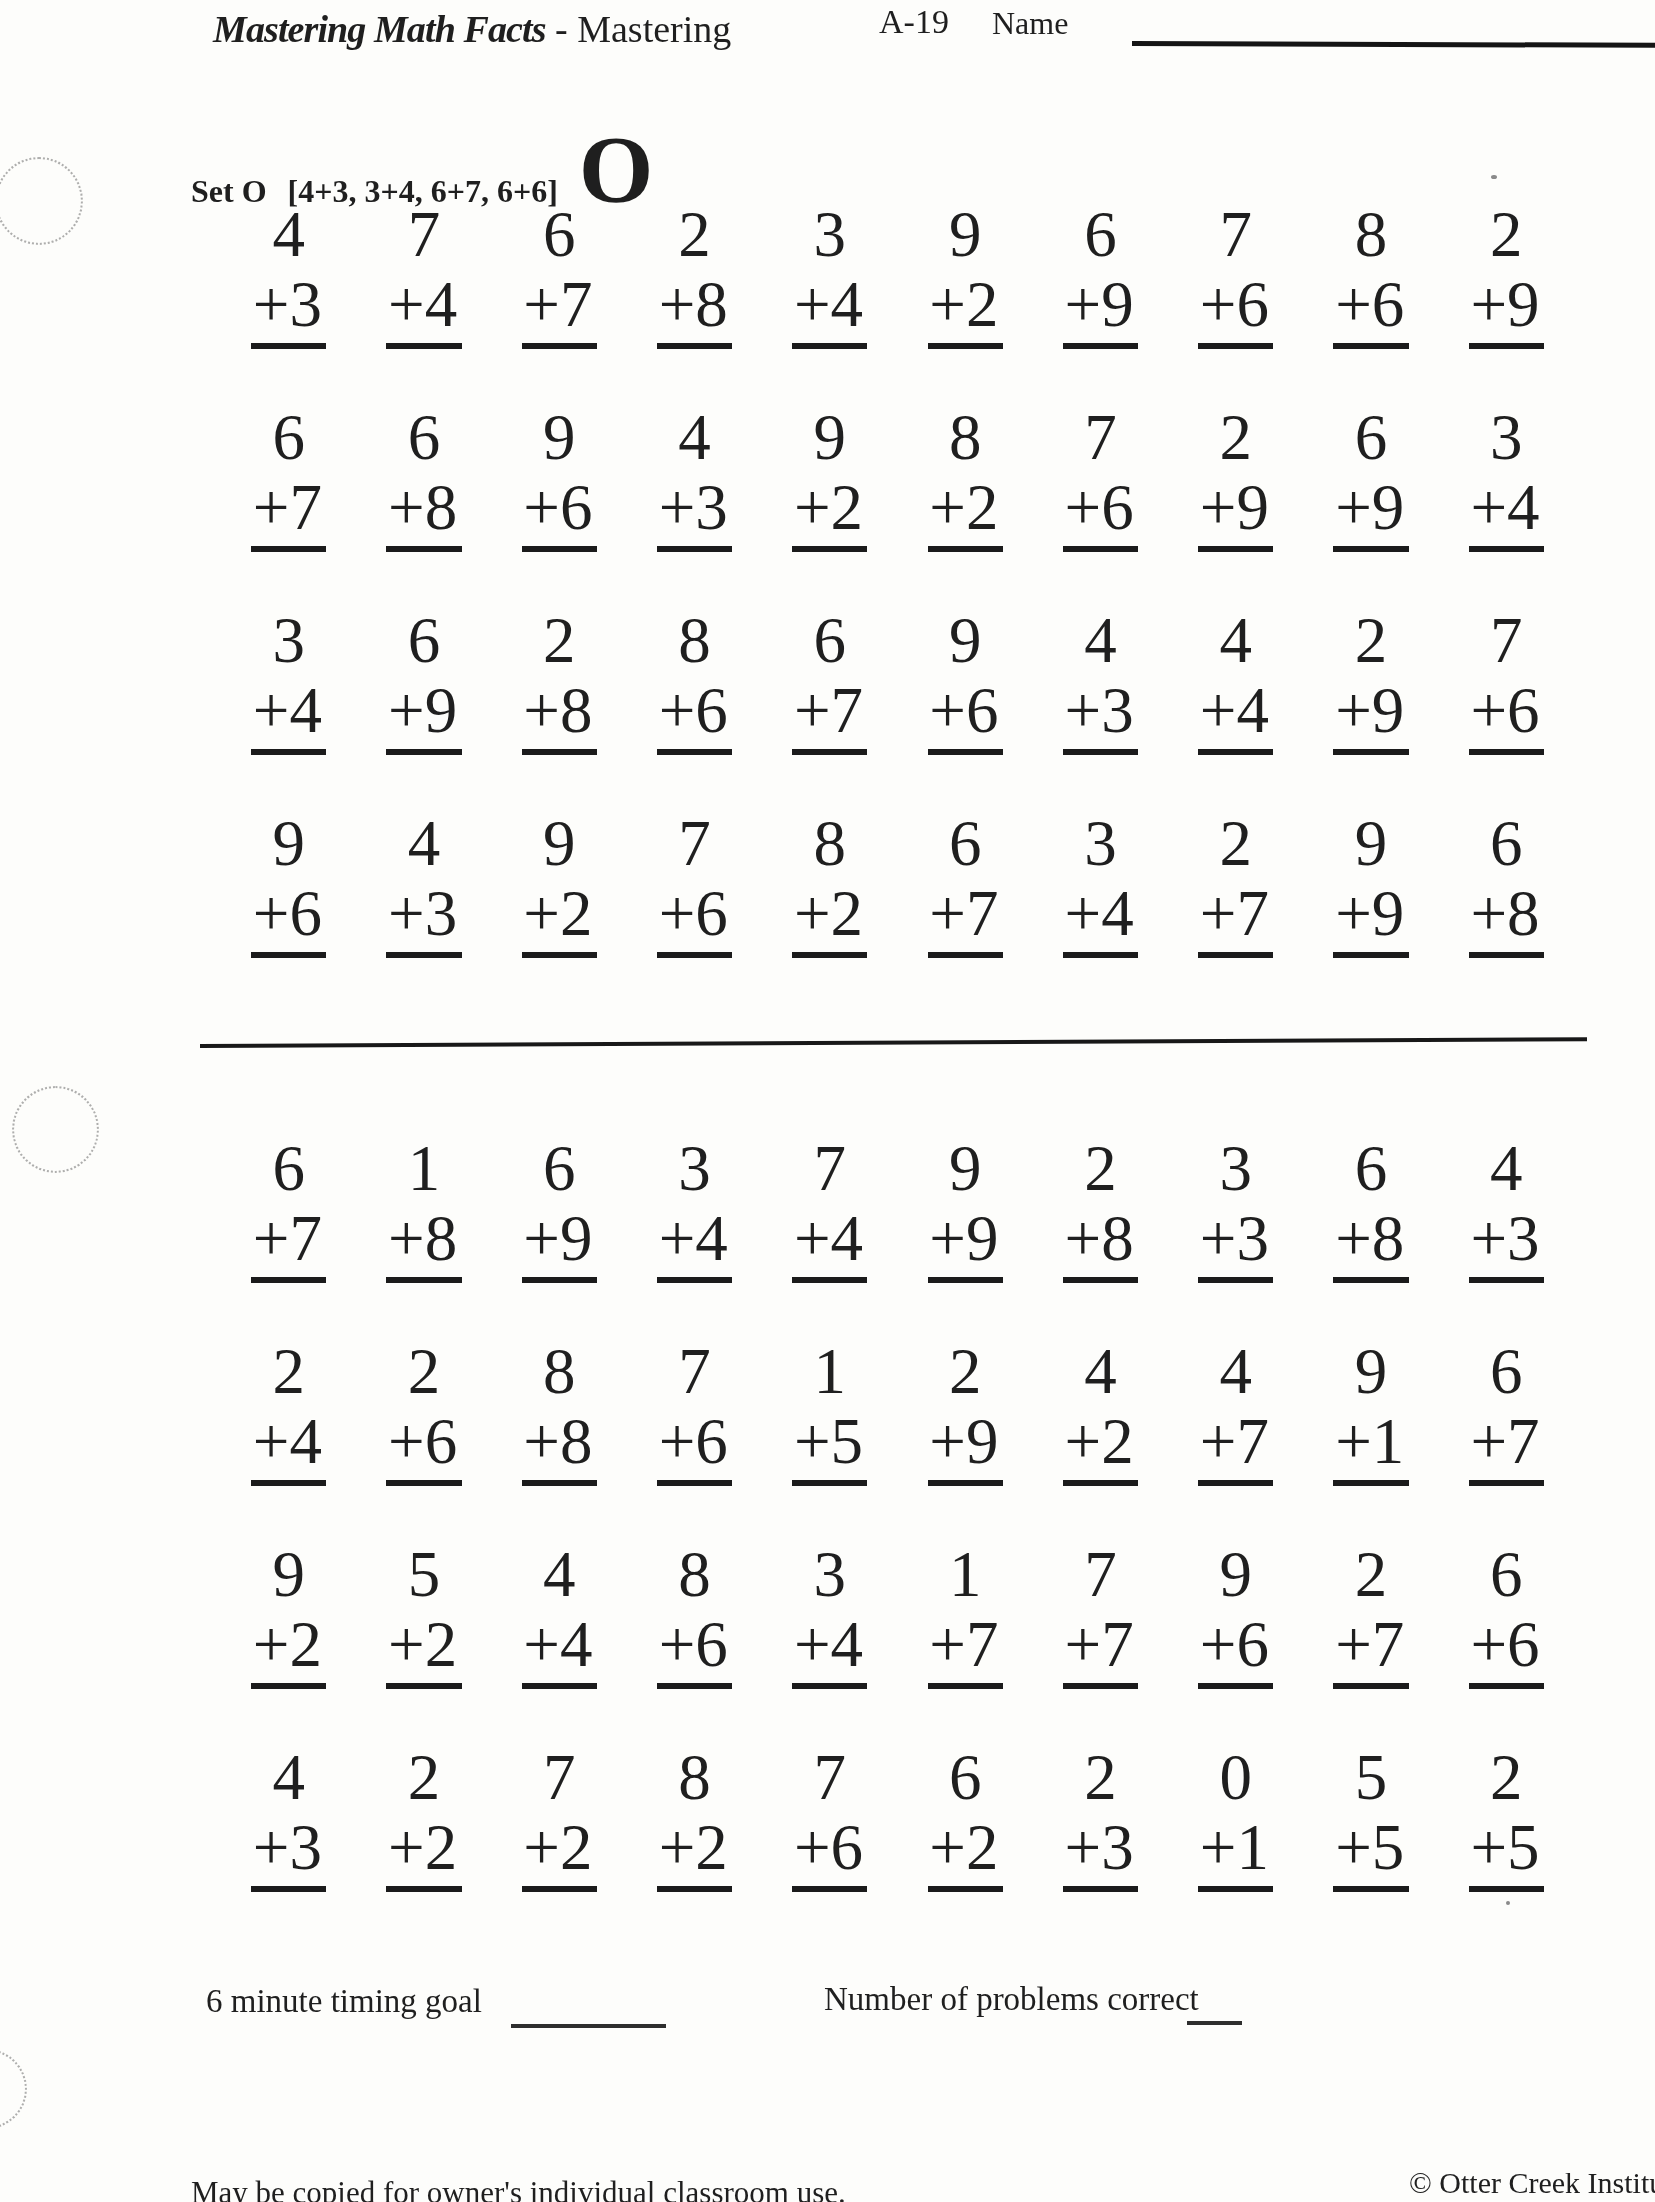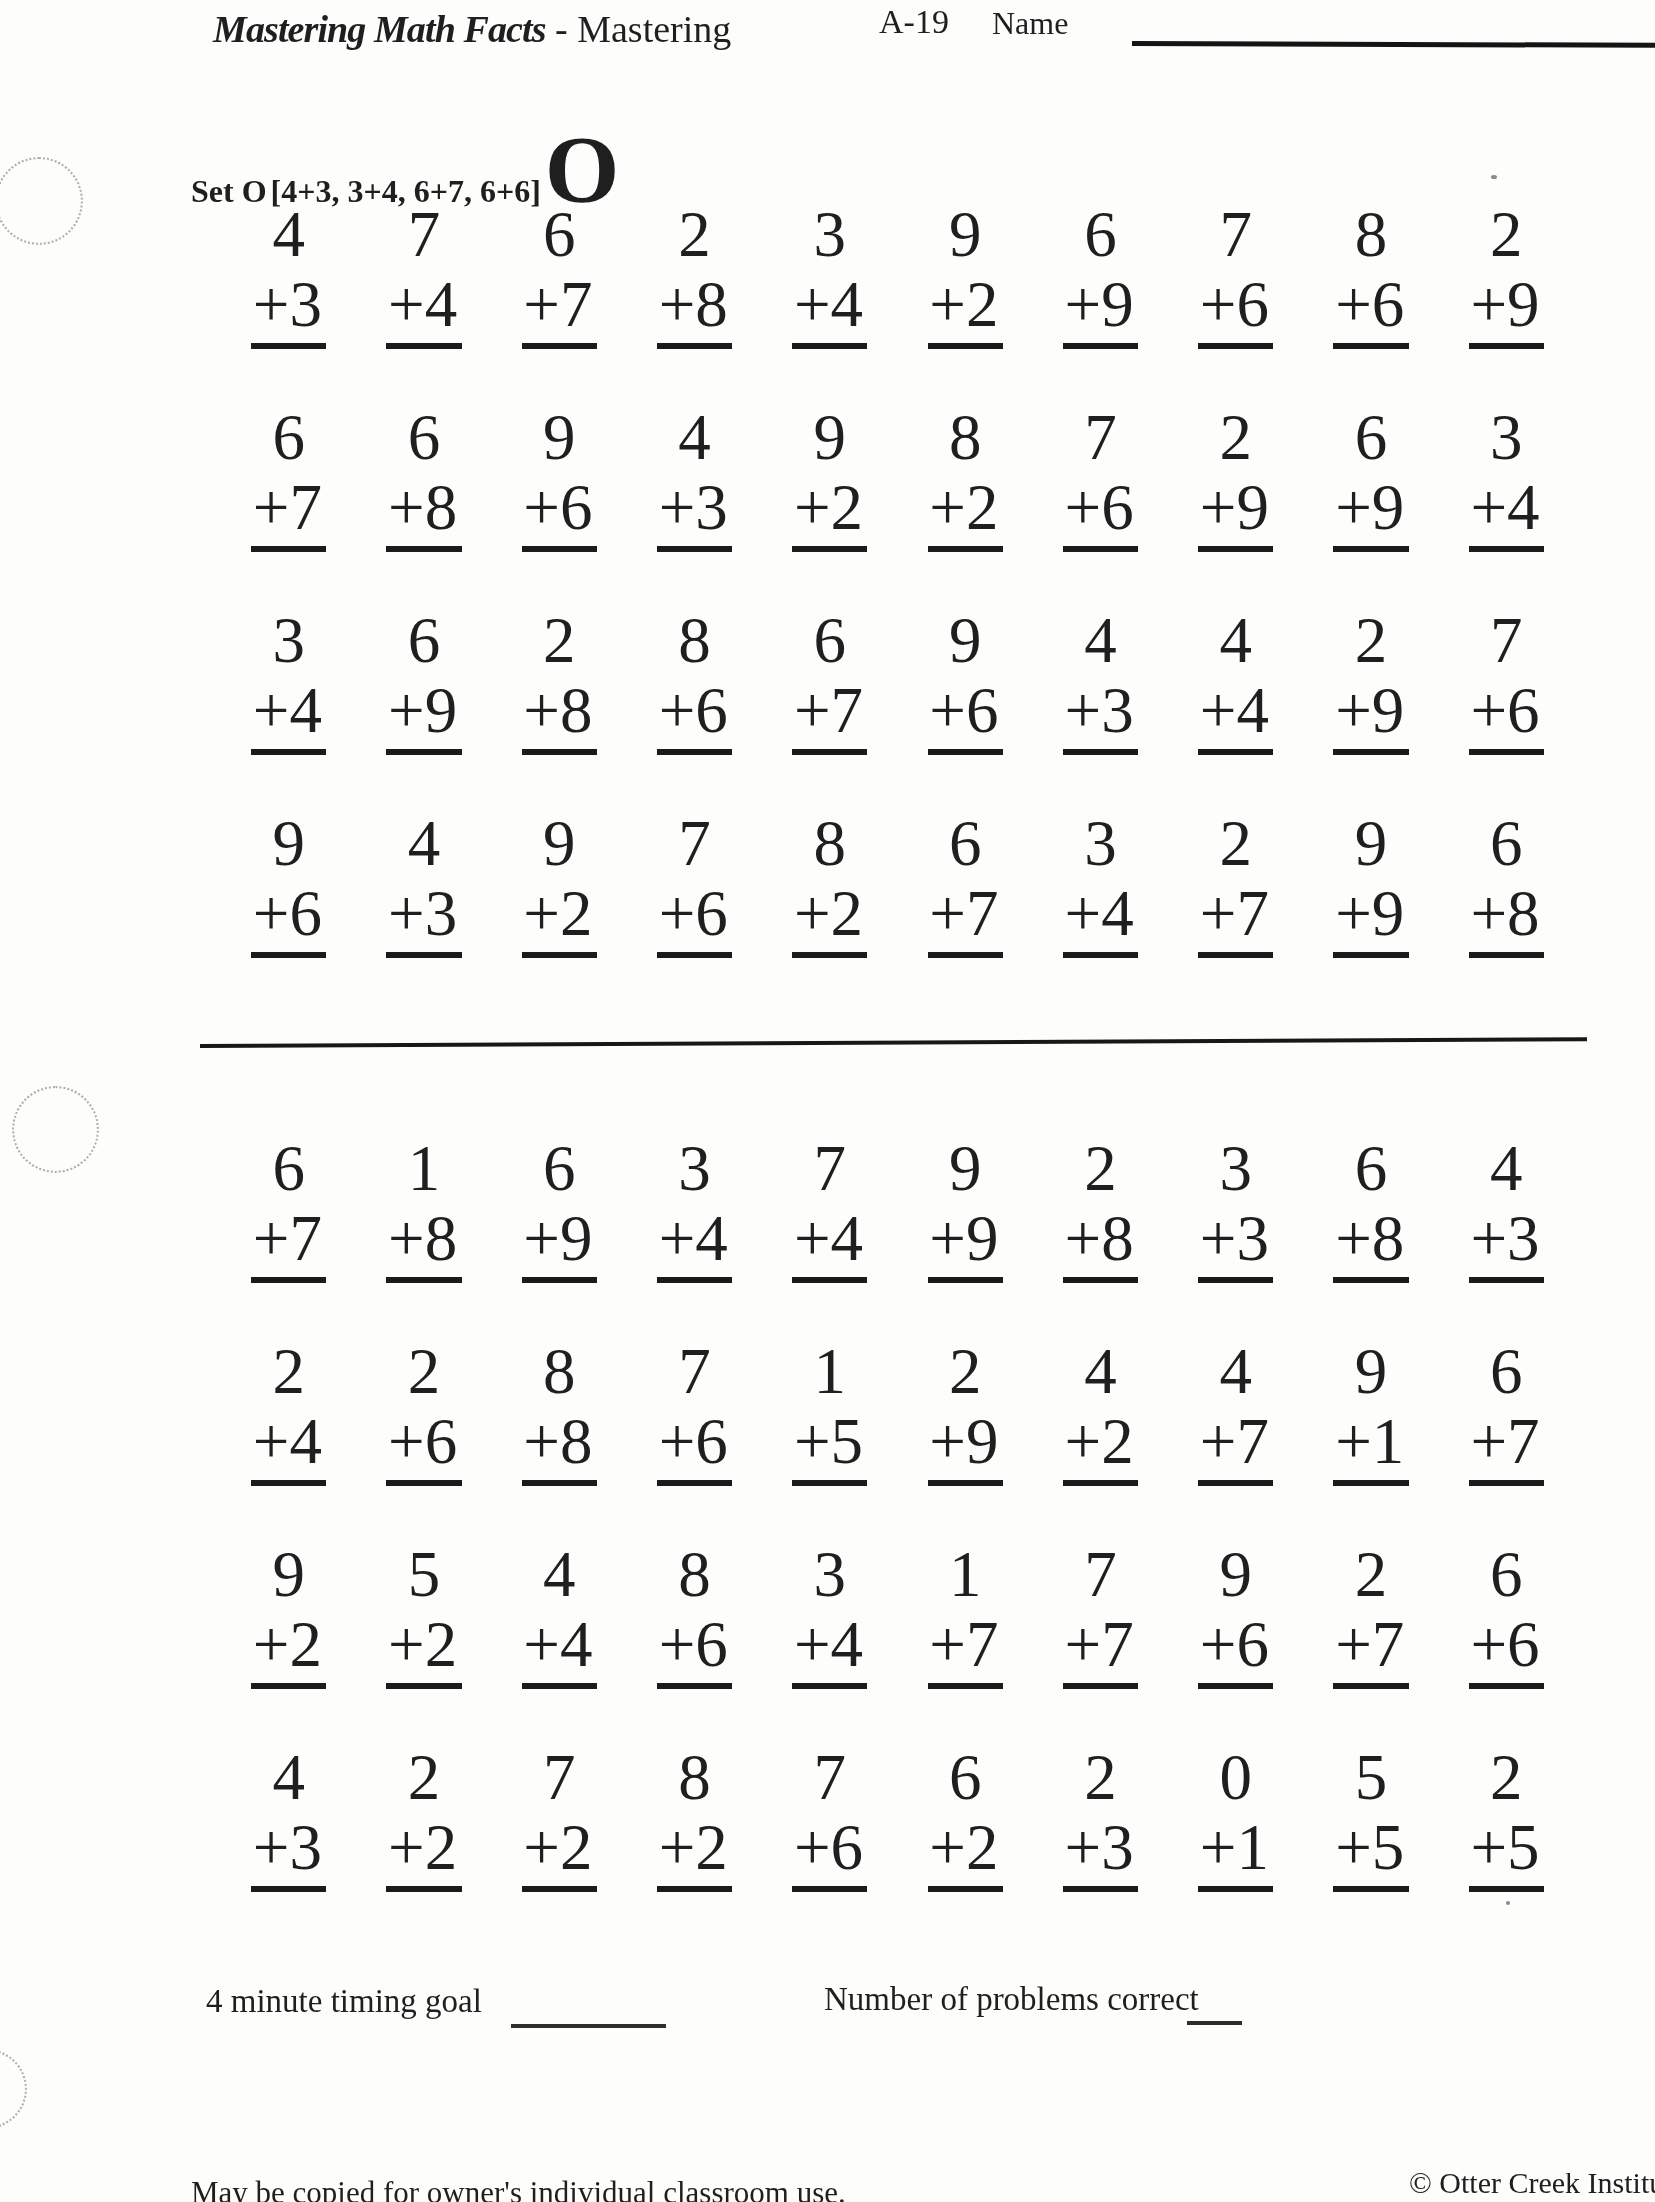--- a/index.html
+++ b/index.html
@@ -7,21 +7,21 @@
     position:relative;width:1655px;height:2203px;background:#fdfdfb;overflow:hidden;
     font-family:"Liberation Serif","DejaVu Serif",serif;color:#1f1f1f;
   }
   
   .title{position:absolute;left:188px;top:6.9px;font-size:38px;white-space:nowrap;}
   .title .t-italic{font-weight:bold;font-style:italic;letter-spacing:-0.9px;margin-left:25px;}
   .page-code{position:absolute;left:879px;top:3px;font-size:34px;}
   .name-label{position:absolute;left:992px;top:5.2px;font-size:32px;text-align:center;}
   .name-line{position:absolute;left:1132px;top:41px;width:525px;height:5.2px;background:#151515;transform:rotate(0.2deg);transform-origin:left center;}
   
-  .set-header{position:absolute;left:191px;top:127px;display:flex;align-items:baseline;gap:4px;font-weight:bold;white-space:nowrap;}
+  .set-header{position:absolute;left:191px;top:127px;display:flex;align-items:baseline;gap:21px;font-weight:bold;white-space:nowrap;}
   .set-header .sh-text{font-size:32px;}
   .set-header .big-letter{font-size:96px;line-height:86px;font-weight:bold;letter-spacing:0;}
   
   .grid{position:absolute;left:221px;width:1353px;display:grid;grid-template-columns:repeat(10,1fr);}
   #practice-grid{top:200px;}
   #timing-grid{top:1134px;}
   .problem{height:203px;text-align:center;}
   .top-num{font-size:65px;line-height:69px;}
   .bot-num{display:inline-block;font-size:65px;line-height:64px;margin-top:3.4px;padding:0 4.3px 6.9px 1.7px;border-bottom:6px solid #1b1b1b;}
   
@@ -383,21 +383,21 @@
       <div class="problem">
         <div class="top-num">5</div>
         <div><span class="bot-num">+5</span></div>
       </div>
       <div class="problem">
         <div class="top-num">2</div>
         <div><span class="bot-num">+5</span></div>
       </div>
     </div>
 
-  <div class="goal-label">4 minute timing goal</div>
+  <div class="goal-label">6 minute timing goal</div>
   <div class="goal-line"></div>
   <div class="correct-label">Number of problems correct</div>
   <div class="correct-line"></div>
 
   <div class="copy-notice">May be copied for owner's individual classroom use.</div>
   <div class="copyright">© Otter Creek Institute</div>
 
   <div class="hole" id="hole-1"></div>
   <div class="hole" id="hole-2"></div>
   <div class="hole" id="hole-3"></div>

